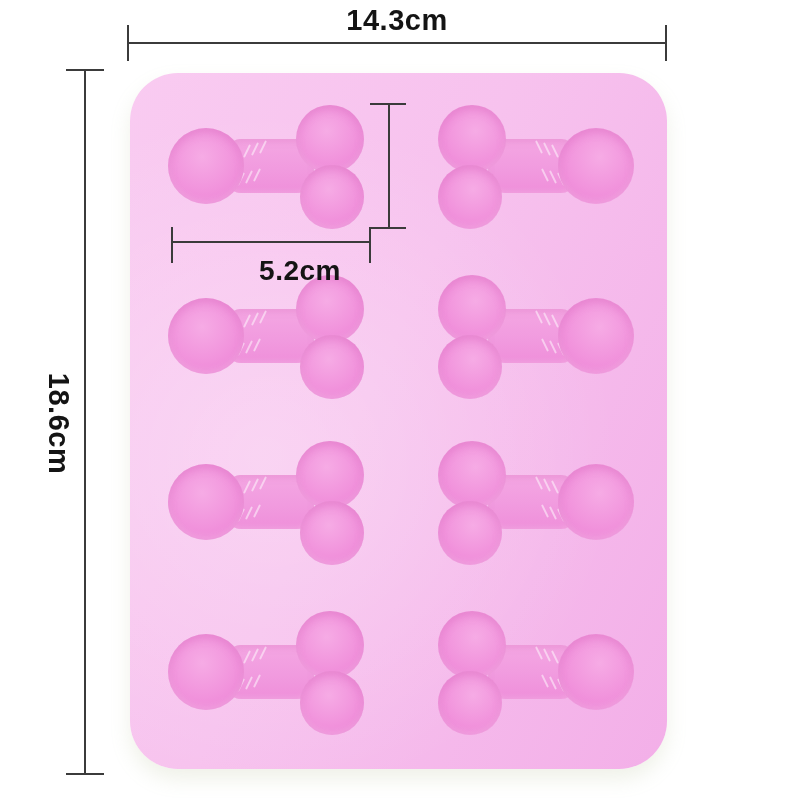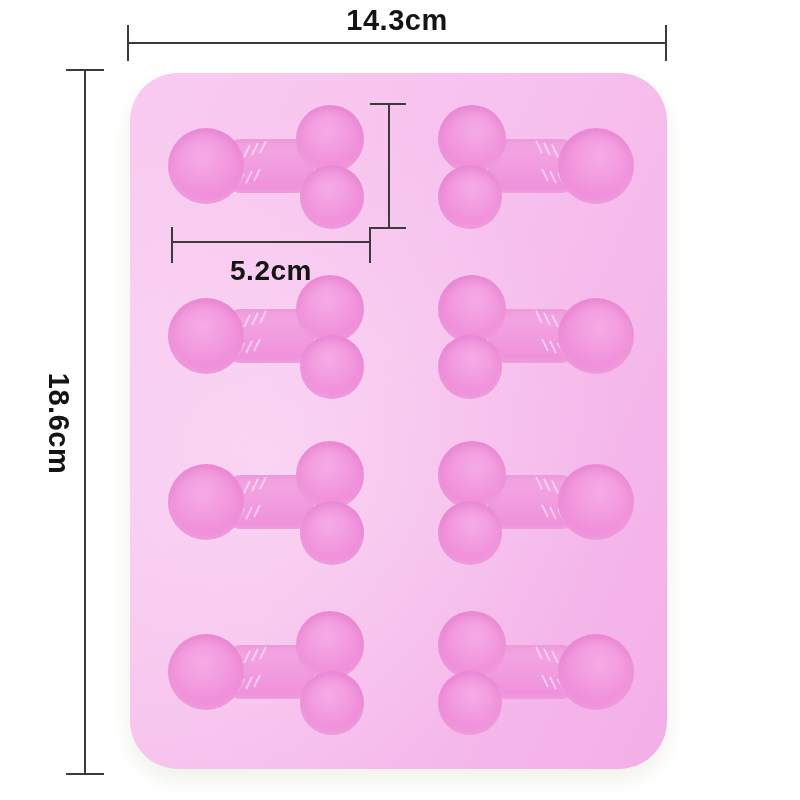--- a/index.html
+++ b/index.html
@@ -177,15 +177,15 @@
     <div class="c-ball c-ball-bot"></div>
   </div>
 
   <div class="dim" style="left:388px; top:104px; width:2px; height:124px;"></div>
   <div class="dim" style="left:370px; top:103px; width:36px; height:2px;"></div>
   <div class="dim" style="left:370px; top:227px; width:36px; height:2px;"></div>
 
   <div class="dim" style="left:172px; top:241px; width:198px; height:2px;"></div>
   <div class="dim" style="left:171px; top:227px; width:2px; height:36px;"></div>
   <div class="dim" style="left:369px; top:227px; width:2px; height:36px;"></div>
-  <div class="dim-label small" style="left:201px; top:255px; width:140px;">5.2cm</div>
+  <div class="dim-label small" style="left:201px; top:255px; width:140px;text-align:right;">5.2cm</div>
 
 </div>
 
 </body></html>

